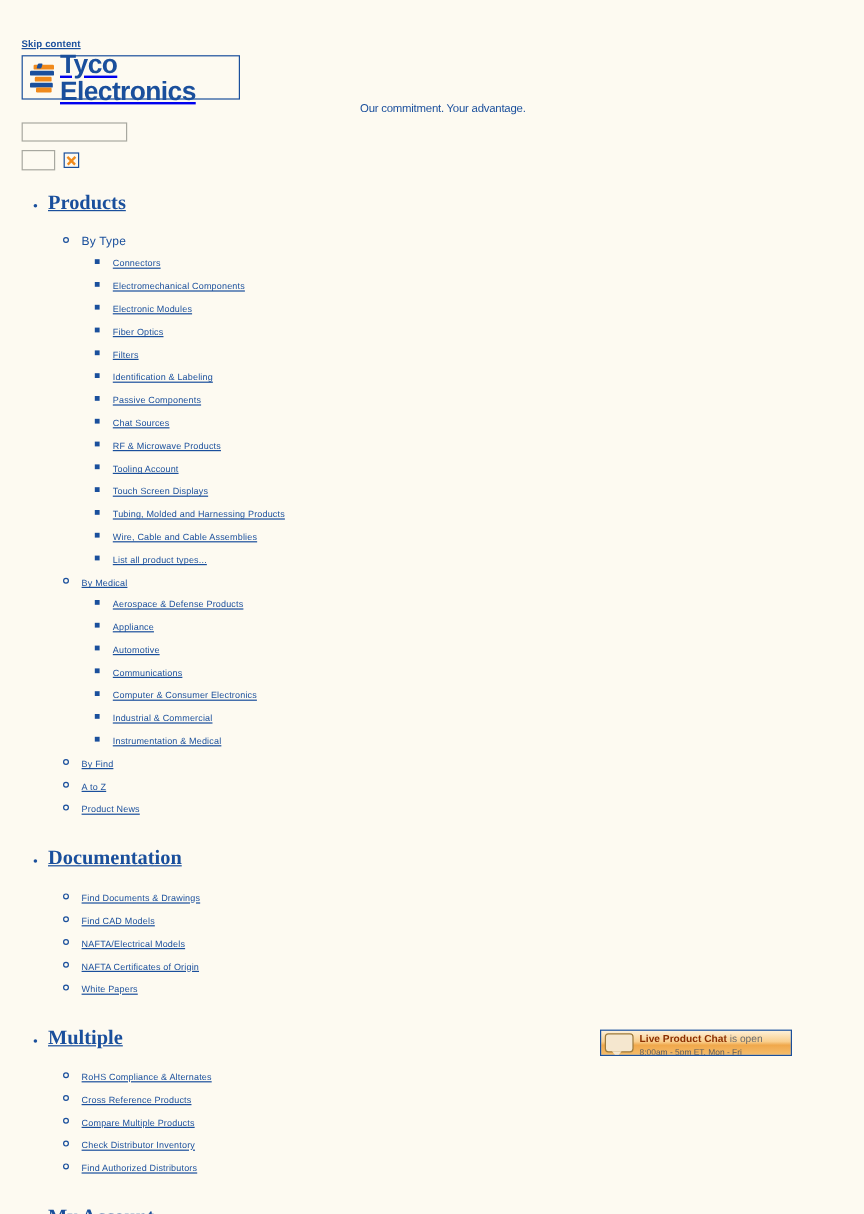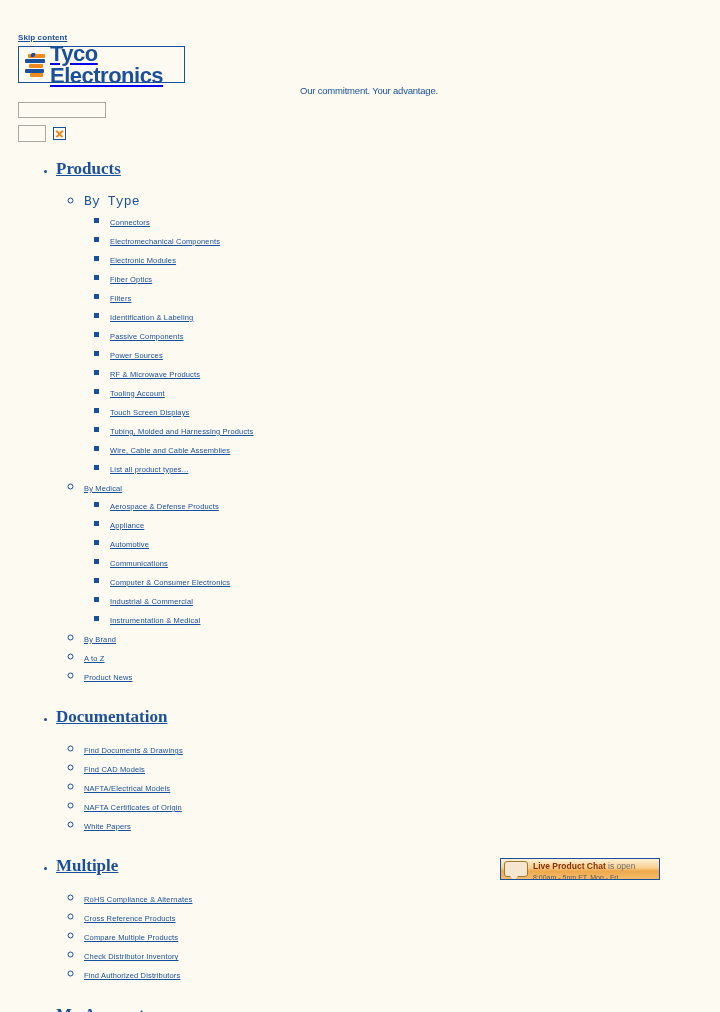--- a/index.html
+++ b/index.html
@@ -28,21 +28,21 @@
     text-decoration: underline;
     font-weight: bold;
     letter-spacing: .1px;
   }
 
   
   .logo-block {
     margin: 2px 0 0 18px;
   }
   .logo-box {
-    width: 167px;
+    width: 182px;
     height: 37px;
     border: 1px solid #1a4f9c;
     background: #fdfaf1;
     box-sizing: border-box;
     display: flex;
     align-items: center;
     padding-left: 3px;
   }
   .logo-mark {
     width: 26px;
@@ -134,21 +134,21 @@
   }
   .broken-img::before { transform: rotate(45deg); }
   .broken-img::after  { transform: rotate(-45deg); }
 
   
   ul.nav-root {
     list-style: disc;
     margin: 16px 0 0 0;
     padding-left: 40px;
   }
-  ul.nav-root > li { margin: 0 0 14px 16px; }
+  ul.nav-root > li { margin: 0 0 14px 0; }
   ul.nav-root > li::marker { font-size: 9px; }
 
   .section-title {
     font-family: "Liberation Serif", serif;
     font-size: 17px;
     font-weight: bold;
     color: #1a4f9c;
     text-decoration: underline;
     line-height: 1.25;
   }
@@ -168,22 +168,22 @@
 
   .nav-link {
     font-family: "Liberation Sans", sans-serif;
     font-size: 7.5px;
     color: #1a4f9c;
     text-decoration: underline;
     letter-spacing: .15px;
     line-height: 1.35;
   }
   .nav-label {
-    font-family: Liberation Mono, monospace;
-    font-size: 13px;
+    font-family: Liberation Sans, sans-serif;
+    font-size: 10px;
     color: #1a4f9c;
     letter-spacing: .15px;
     line-height: 1.35;
     text-decoration: none;
   }
   li::marker { color: #1a4f9c; }
 
   
   .grp-products { margin-bottom: 22px !important; }
   .grp-doc      { margin-bottom: 22px !important; }
@@ -284,21 +284,21 @@
       <li>
         <span class="nav-label">By Type</span>
         <ul class="level3">
           <li><a href="#" class="nav-link">Connectors</a></li>
           <li><a href="#" class="nav-link">Electromechanical Components</a></li>
           <li><a href="#" class="nav-link">Electronic Modules</a></li>
           <li><a href="#" class="nav-link">Fiber Optics</a></li>
           <li><a href="#" class="nav-link">Filters</a></li>
           <li><a href="#" class="nav-link">Identification &amp; Labeling</a></li>
           <li><a href="#" class="nav-link">Passive Components</a></li>
-          <li><a href="#" class="nav-link">Power Sources</a></li>
+          <li><a href="#" class="nav-link">Chat Sources</a></li>
           <li><a href="#" class="nav-link">RF &amp; Microwave Products</a></li>
           <li><a href="#" class="nav-link">Tooling Account</a></li>
           <li><a href="#" class="nav-link">Touch Screen Displays</a></li>
           <li><a href="#" class="nav-link">Tubing, Molded and Harnessing Products</a></li>
           <li><a href="#" class="nav-link">Wire, Cable and Cable Assemblies</a></li>
           <li><a href="#" class="nav-link">List all product types...</a></li>
         </ul>
       </li>
 
       <li>
@@ -308,21 +308,21 @@
           <li><a href="#" class="nav-link">Appliance</a></li>
           <li><a href="#" class="nav-link">Automotive</a></li>
           <li><a href="#" class="nav-link">Communications</a></li>
           <li><a href="#" class="nav-link">Computer &amp; Consumer Electronics</a></li>
           <li><a href="#" class="nav-link">Industrial &amp; Commercial</a></li>
           <li><a href="#" class="nav-link">Instrumentation &amp; Medical</a></li>
         </ul>
       </li>
 
       <li>
-        <a href="#" class="nav-link">By Brand</a>
+        <a href="#" class="nav-link">By Find</a>
       </li>
       <li>
         <a href="#" class="nav-link">A to Z</a>
       </li>
       <li>
         <a href="#" class="nav-link">Product News</a>
       </li>
     </ul>
   </li>
 

